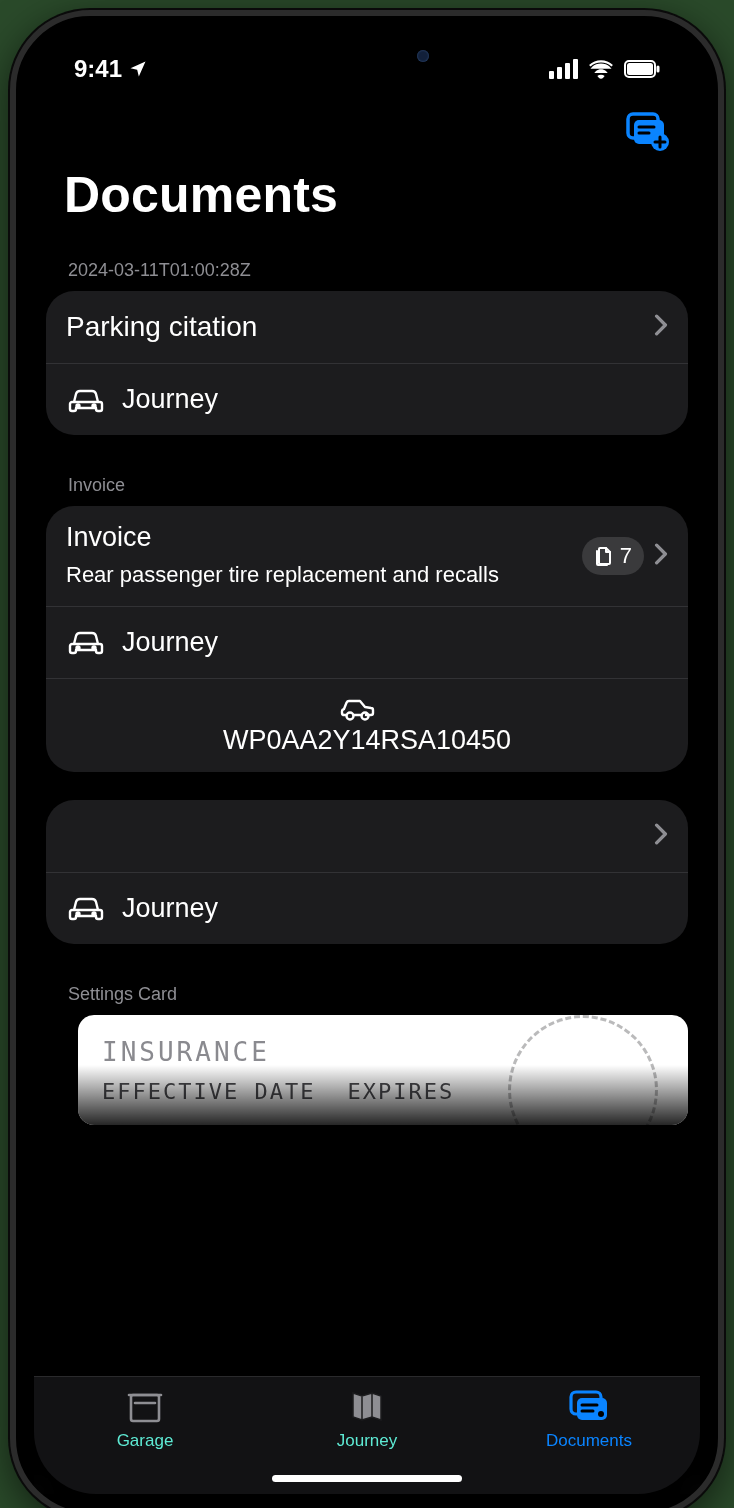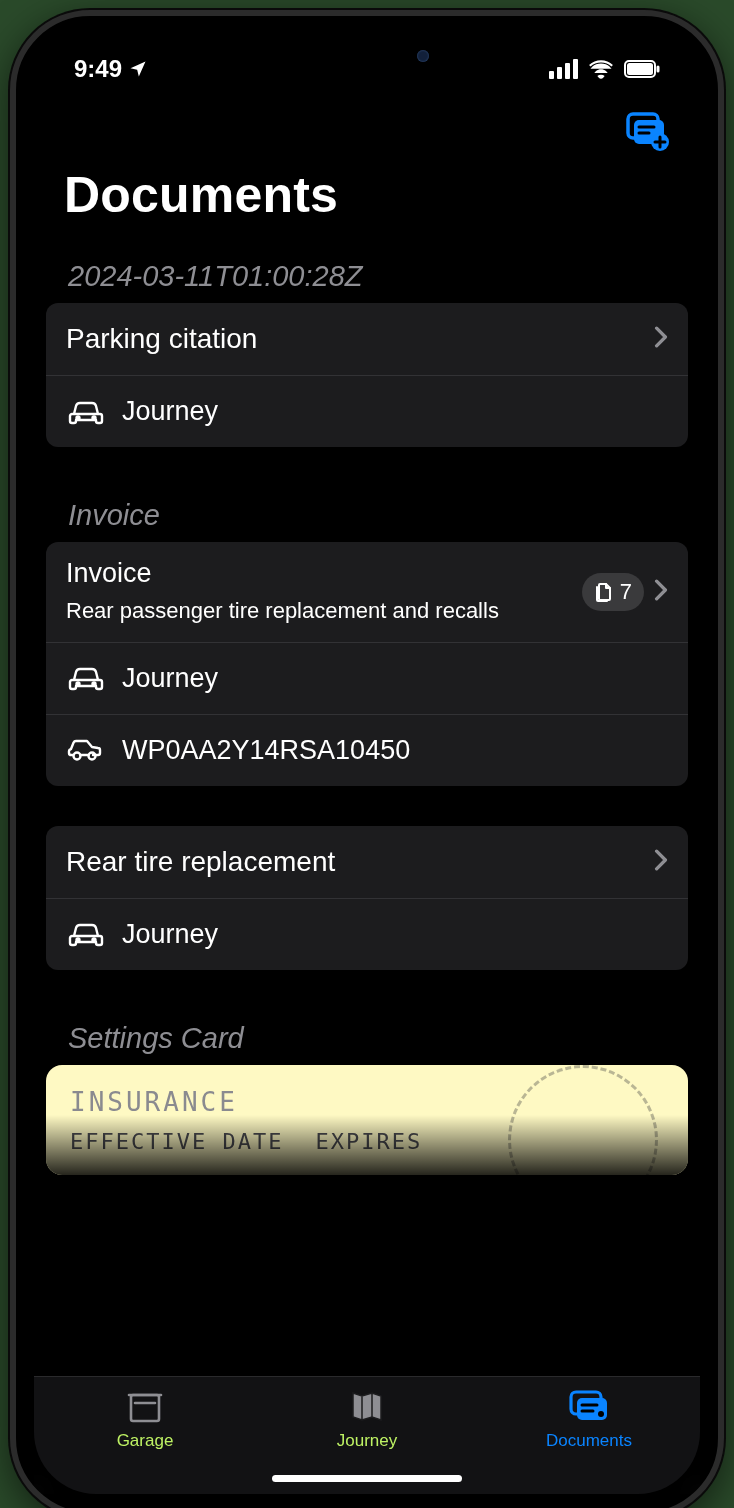--- a/index.html
+++ b/index.html
@@ -80,39 +80,38 @@
   }
 
   .content {
     flex:1;
     overflow: hidden;
     padding: 0 12px;
   }
 
   .section-label {
     color: #8e8e93;
-    font-size: 29px;
+    font-size: 18px;
     padding: 12px 22px 10px;
-    font-style: italic;
   }
 
   .card {
     background: #1c1c1e;
-    border-radius: 12px;
+    border-radius: 28px;
     overflow: hidden;
-    margin-bottom: 40px;
+    margin-bottom: 28px;
   }
   .row {
     display:flex; align-items:center;
     min-height: 72px;
     padding: 16px 20px;
     position: relative;
   }
   .row + .row { border-top: 1px solid #323235; }
-  .row.sub + .row.sub { border-top:1px solid #323235; margin-left:0; }
+  .row.sub + .row.sub { border-top:1px solid #323235; margin-left:0;flex-direction:column; }
   .row.primary { font-size: 28px; color:#fff; }
   .row .chevron { margin-left:auto; color:#8e8e93; }
   .row.sub {
     padding-left: 20px;
   }
   .row.sub .icon { width: 56px; display:flex; justify-content:flex-start; }
   .row.sub .txt { font-size: 27px; }
   .row .body { flex:1; }
   .subtitle-block .title2 { font-size:27px; margin-bottom:8px;}
   .subtitle-block .desc { font-size:22px; line-height:1.3; color:#fff; }
@@ -123,27 +122,28 @@
     border-radius: 22px;
     padding: 6px 12px;
     display:flex; align-items:center; gap:6px;
     font-size:22px;
     margin-right:10px;
   }
   .badge svg{display:block;}
 
   
   .insurance-card {
-    background:#fef9c3;
+    background:#ffffff;
     border-radius:16px;
     padding: 22px 24px 0;
     position:relative;
     overflow:hidden;
     height:110px;
     color:#6b6b6f;
+    margin-left:32px;
   }
   .insurance-card .seal{
     position:absolute; right:30px; bottom:-40px;
     width:150px; height:150px; border-radius:50%;
     border:3px dashed #3a3a3c;
     opacity:.35;
   }
   .ins-title { font-family: "SF Mono", ui-monospace, Menlo, monospace; letter-spacing:3px; font-size:26px; color:#8a8a8f; }
   .ins-sub   { font-family: "SF Mono", ui-monospace, Menlo, monospace; letter-spacing:2px; font-size:22px; color:#4a4a4e; margin-top:12px; display:flex; gap:32px; }
   .fade-bottom{
@@ -159,40 +159,40 @@
     display:flex;
     justify-content: space-around;
     align-items: flex-start;
     padding-top:12px;
     backdrop-filter: blur(10px);
   }
   .tab {
     flex:1;
     display:flex; flex-direction:column; align-items:center;
     gap:6px;
-    color:#bef264;
+    color:#5eead4;
     font-size:17px;
   }
   .tab.active { color:#0a84ff; }
   .tab svg { display:block; }
   .home-indicator{
     position:absolute; bottom:12px; left:50%; transform:translateX(-50%);
     width:190px; height:7px; background:#fff; border-radius:4px;
   }
 </style>
 </head>
 <body>
 
 <div class="phone">
   <div class="dynamic-island"></div>
   <div class="screen">
 
     <div class="status-bar">
       <div class="status-left">
-        <span>9:49</span>
+        <span>9:41</span>
         <span class="location-arrow">
           <svg width="20" height="20" viewBox="0 0 24 24" fill="#fff">
               <path d="M3 11l18-8-8 18-2-8-8-2z"></path>
             </svg>
         </span>
       </div>
       <div class="status-right">
         <span class="bars">
             <span></span>
             <span></span>
@@ -290,21 +290,20 @@
                 <circle cx="26" cy="21" r="3.5"></circle>
                 <path d="M14.5 20h8"></path>
               </svg>
           </span>
           <span class="txt">WP0AA2Y14RSA10450</span>
         </div>
       </div>
 
       <div class="card">
         <div class="row primary">
-          <span>Rear tire replacement</span>
           <span class="chevron"><svg width="14" height="22" viewBox="0 0 12 20" fill="none">
                 <path d="M2 2l8 8-8 8" stroke="#8e8e93" stroke-width="3" stroke-linecap="round" stroke-linejoin="round"></path>
               </svg></span>
         </div>
         <div class="row sub">
           <span class="icon">
             <svg width="40" height="30" viewBox="0 0 40 30" fill="none" stroke="#fff" stroke-width="2.4" stroke-linecap="round" stroke-linejoin="round">
                 <path d="M7 17h26M8 17l2-8c.5-2 2-3 4-3h12c2 0 3.5 1 4 3l2 8M6 17c-1 0-2 1-2 2v5c0 1 1 2 2 2h2c1 0 2-1 2-2v-1h20v1c0 1 1 2 2 2h2c1 0 2-1 2-2v-5c0-1-1-2-2-2"></path>
                 <circle cx="12" cy="21" r="1.5" fill="#fff"></circle>
                 <circle cx="28" cy="21" r="1.5" fill="#fff"></circle>

